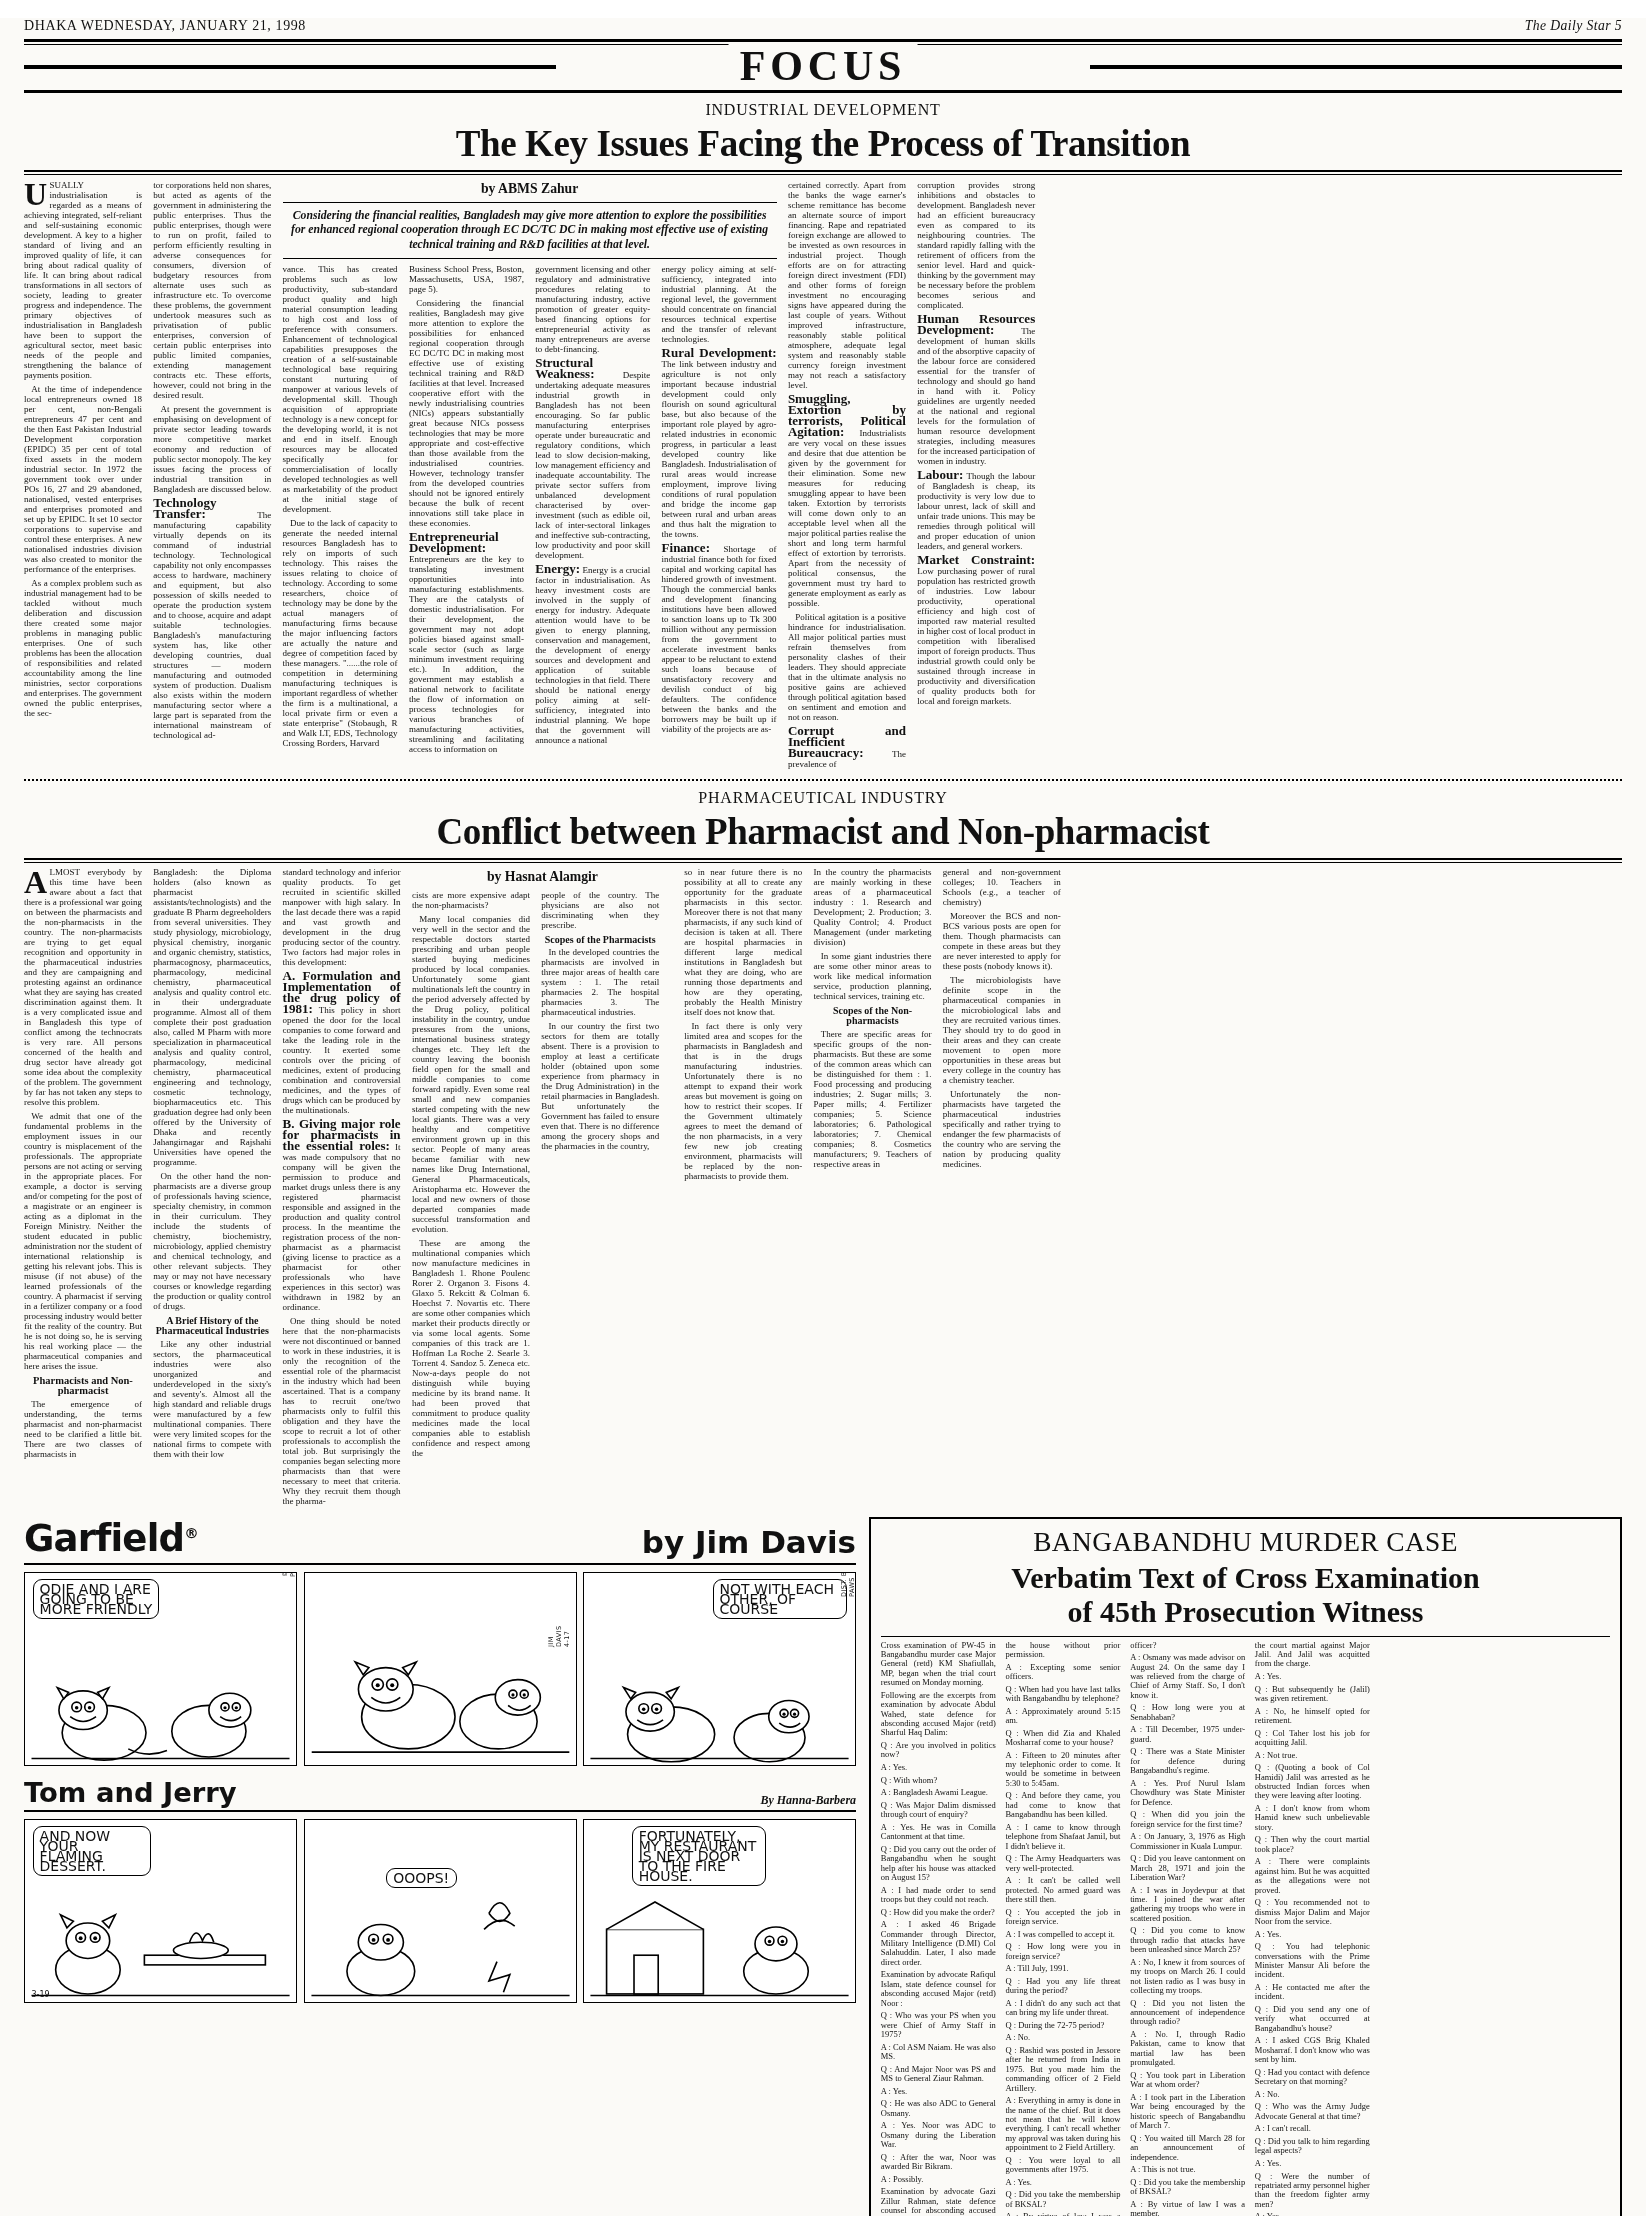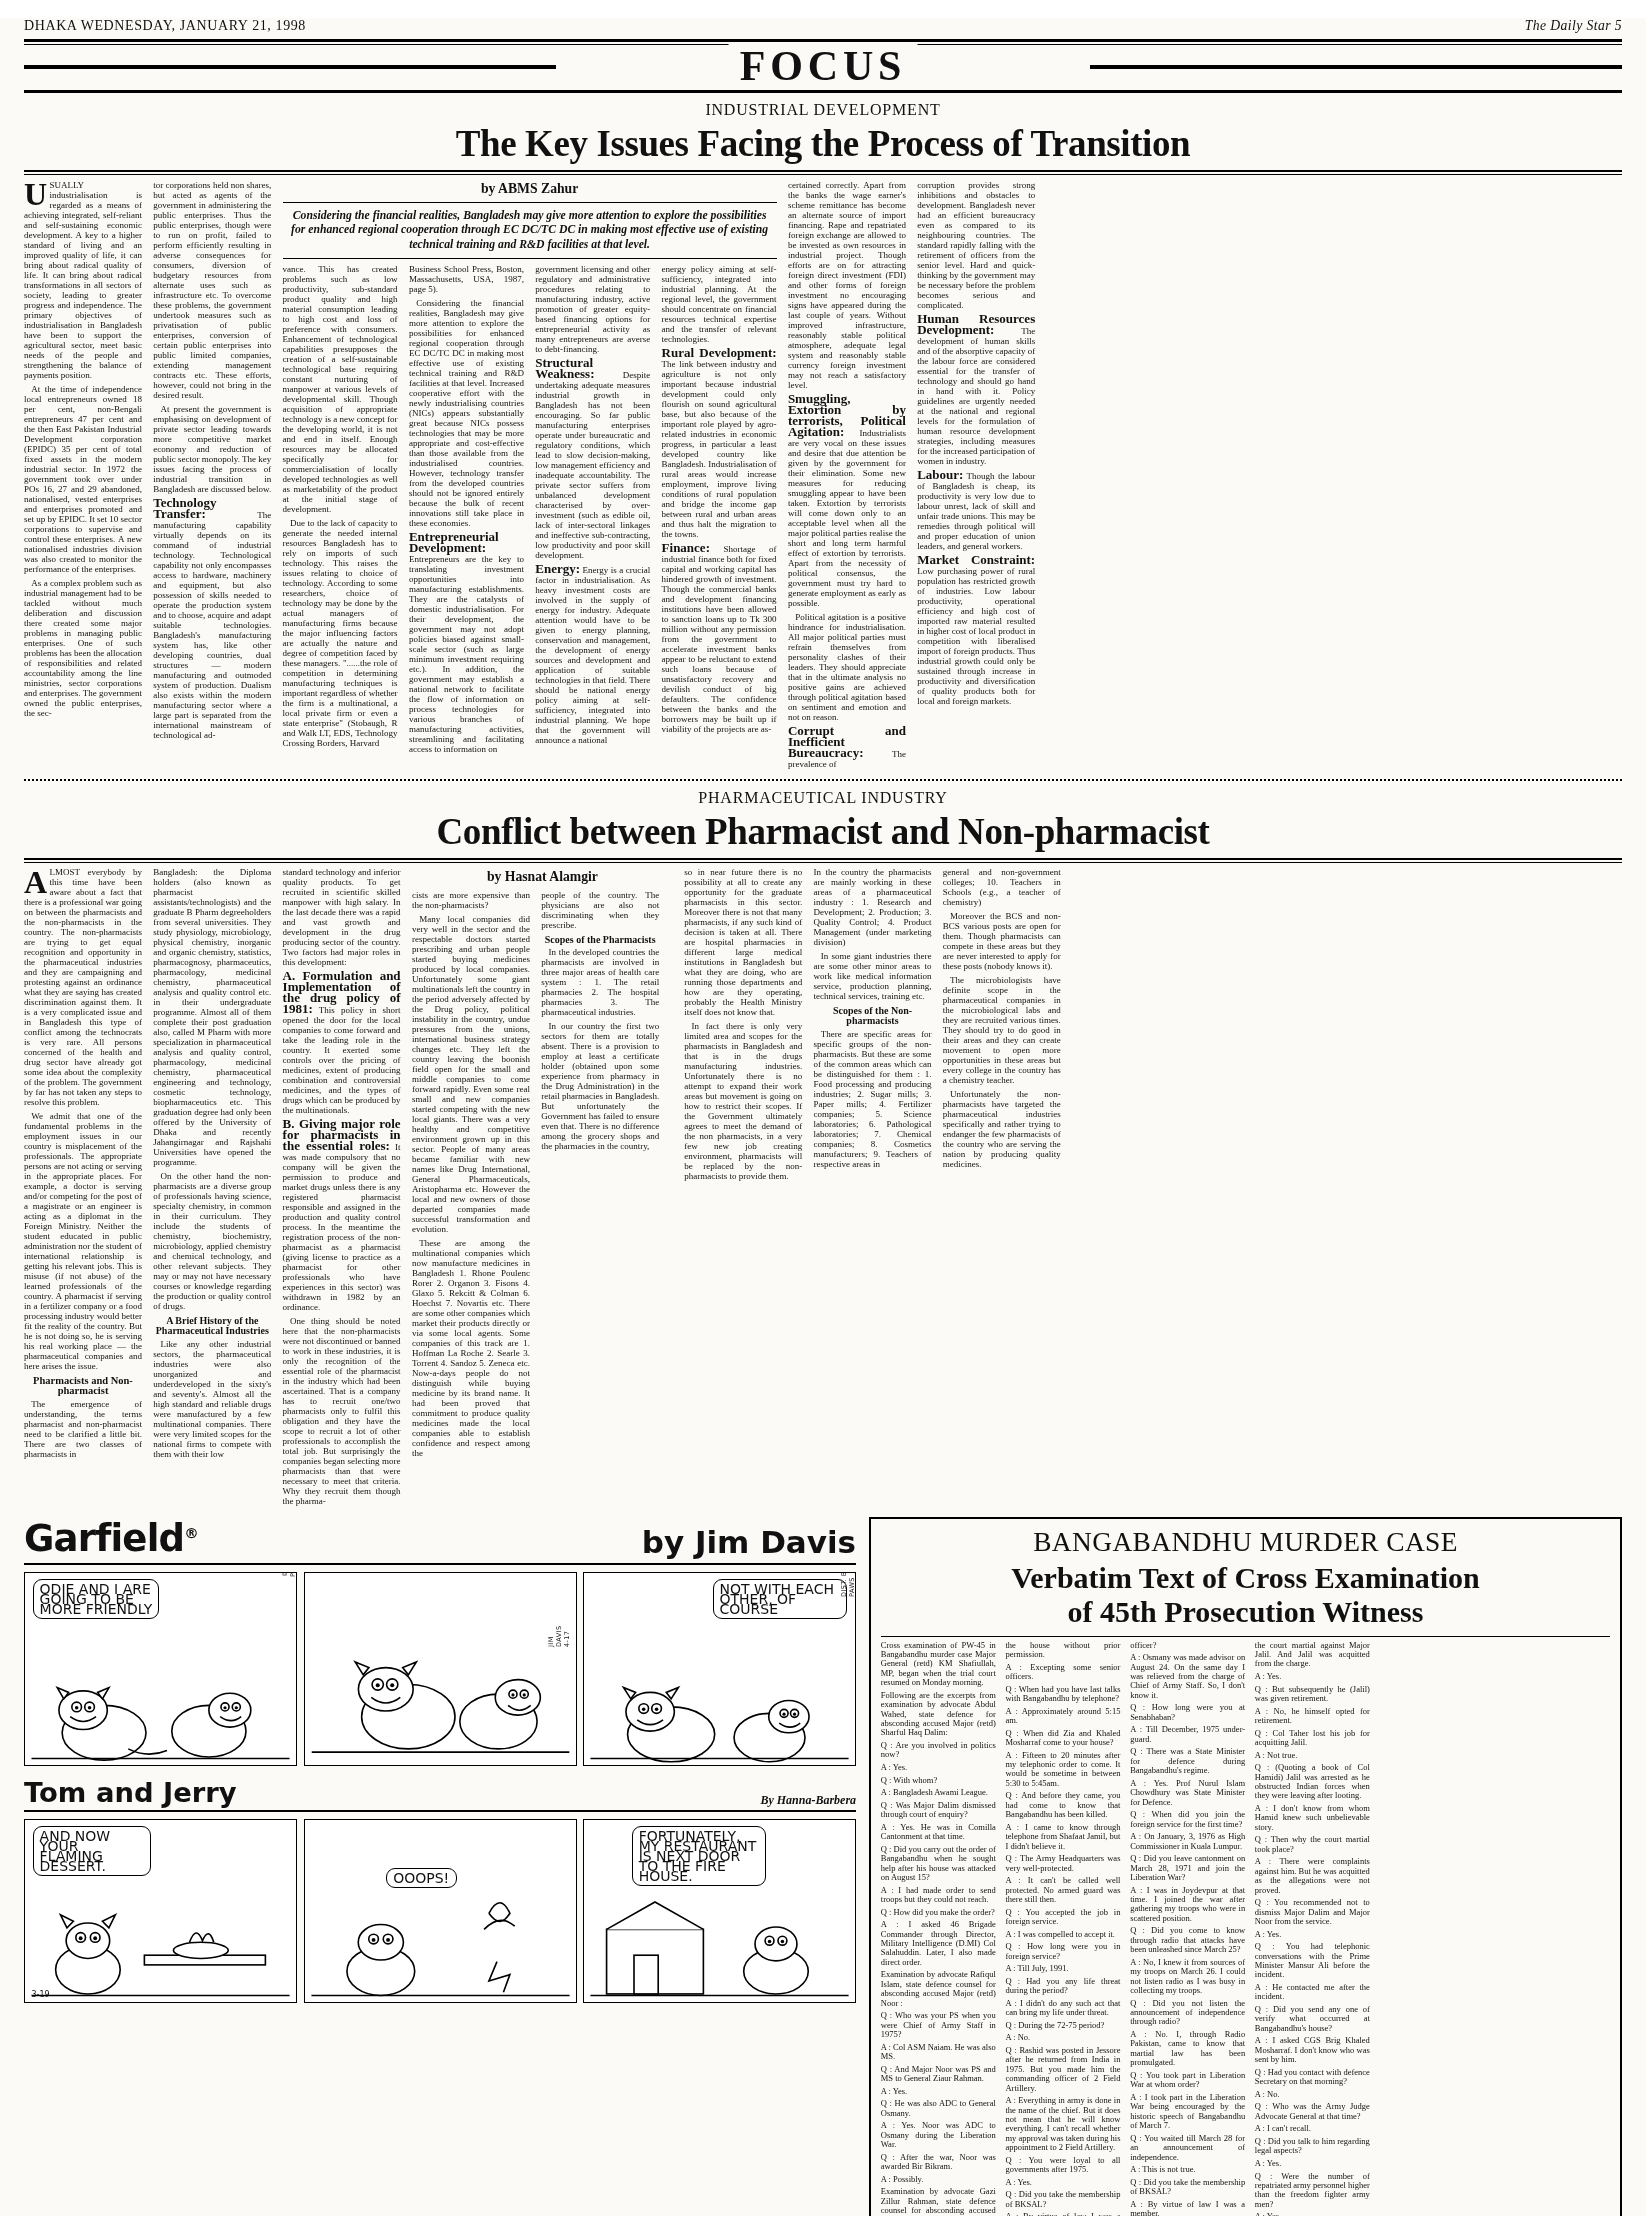--- a/index.html
+++ b/index.html
@@ -376,21 +376,21 @@
       <p class="first">standard technology and inferior quality products. To get recruited in scientific skilled manpower with high salary. In the last decade there was a rapid and vast growth and development in the drug producing sector of the country. Two factors had major roles in this development:</p>
       <p></p><h4>A. Formulation and Implementation of the drug policy of 1981:</h4><span> This policy in short opened the door for the local companies to come forward and take the leading role in the country. It exerted some controls over the pricing of medicines, extent of producing combination and controversial medicines, and the types of drugs which can be produced by the multinationals.</span><p></p>
       <p></p><h4>B. Giving major role for pharmacists in the essential roles:</h4><span> It was made compulsory that no company will be given the permission to produce and market drugs unless there is any registered pharmacist responsible and assigned in the production and quality control process. In the meantime the registration process of the non-pharmacist as a pharmacist (giving license to practice as a pharmacist for other professionals who have experiences in this sector) was withdrawn in 1982 by an ordinance.</span><p></p>
       <p>One thing should be noted here that the non-pharmacists were not discontinued or banned to work in these industries, it is only the recognition of the essential role of the pharmacist in the industry which had been ascertained. That is a company has to recruit one/two pharmacists only to fulfil this obligation and they have the scope to recruit a lot of other professionals to accomplish the total job. But surprisingly the companies began selecting more pharmacists than that were necessary to meet that criteria. Why they recruit them though the pharma-</p>
     </div>
 
     <div style="width:261px">
       <div class="byline">by Hasnat Alamgir</div>
       <div style="display:flex; gap:11.3px;">
         <div class="col w1">
-          <p class="first">cists are more expensive than the non-pharmacists?</p>
+          <p class="first">cists are more expensive adapt the non-pharmacists?</p>
           <p>Many local companies did very well in the sector and the respectable doctors started prescribing and urban people started buying medicines produced by local companies. Unfortunately some giant multinationals left the country in the period adversely affected by the Drug policy, political instability in the country, undue pressures from the unions, international business strategy changes etc. They left the country leaving the boonish field open for the small and middle companies to come forward rapidly. Even some real small and new companies started competing with the new local giants. There was a very healthy and competitive environment grown up in this sector. People of many areas became familiar with new names like Drug International, General Pharmaceuticals, Aristopharma etc. However the local and new owners of those departed companies made successful transformation and evolution.</p>
           <p>These are among the multinational companies which now manufacture medicines in Bangladesh 1. Rhone Poulenc Rorer 2. Organon 3. Fisons 4. Glaxo 5. Rekcitt &amp; Colman 6. Hoechst 7. Novartis etc. There are some other companies which market their products directly or via some local agents. Some companies of this track are 1. Hoffman La Roche 2. Searle 3. Torrent 4. Sandoz 5. Zeneca etc. Now-a-days people do not distinguish while buying medicine by its brand name. It had been proved that commitment to produce quality medicines made the local companies able to establish confidence and respect among the</p>
         </div>
         <div class="col w1">
           <p class="first">people of the country. The physicians are also not discriminating when they prescribe.</p>
           <div class="boxhead">Scopes of the Pharmacists</div>
           <p>In the developed countries the pharmacists are involved in three major areas of health care system : 1. The retail pharmacies 2. The hospital pharmacies 3. The pharmaceutical industries.</p>
           <p>In our country the first two sectors for them are totally absent. There is a provision to employ at least a certificate holder (obtained upon some experience from pharmacy in the Drug Administration) in the retail pharmacies in Bangladesh. But unfortunately the Government has failed to ensure even that. There is no difference among the grocery shops and the pharmacies in the country,</p>
         </div>
       </div>

